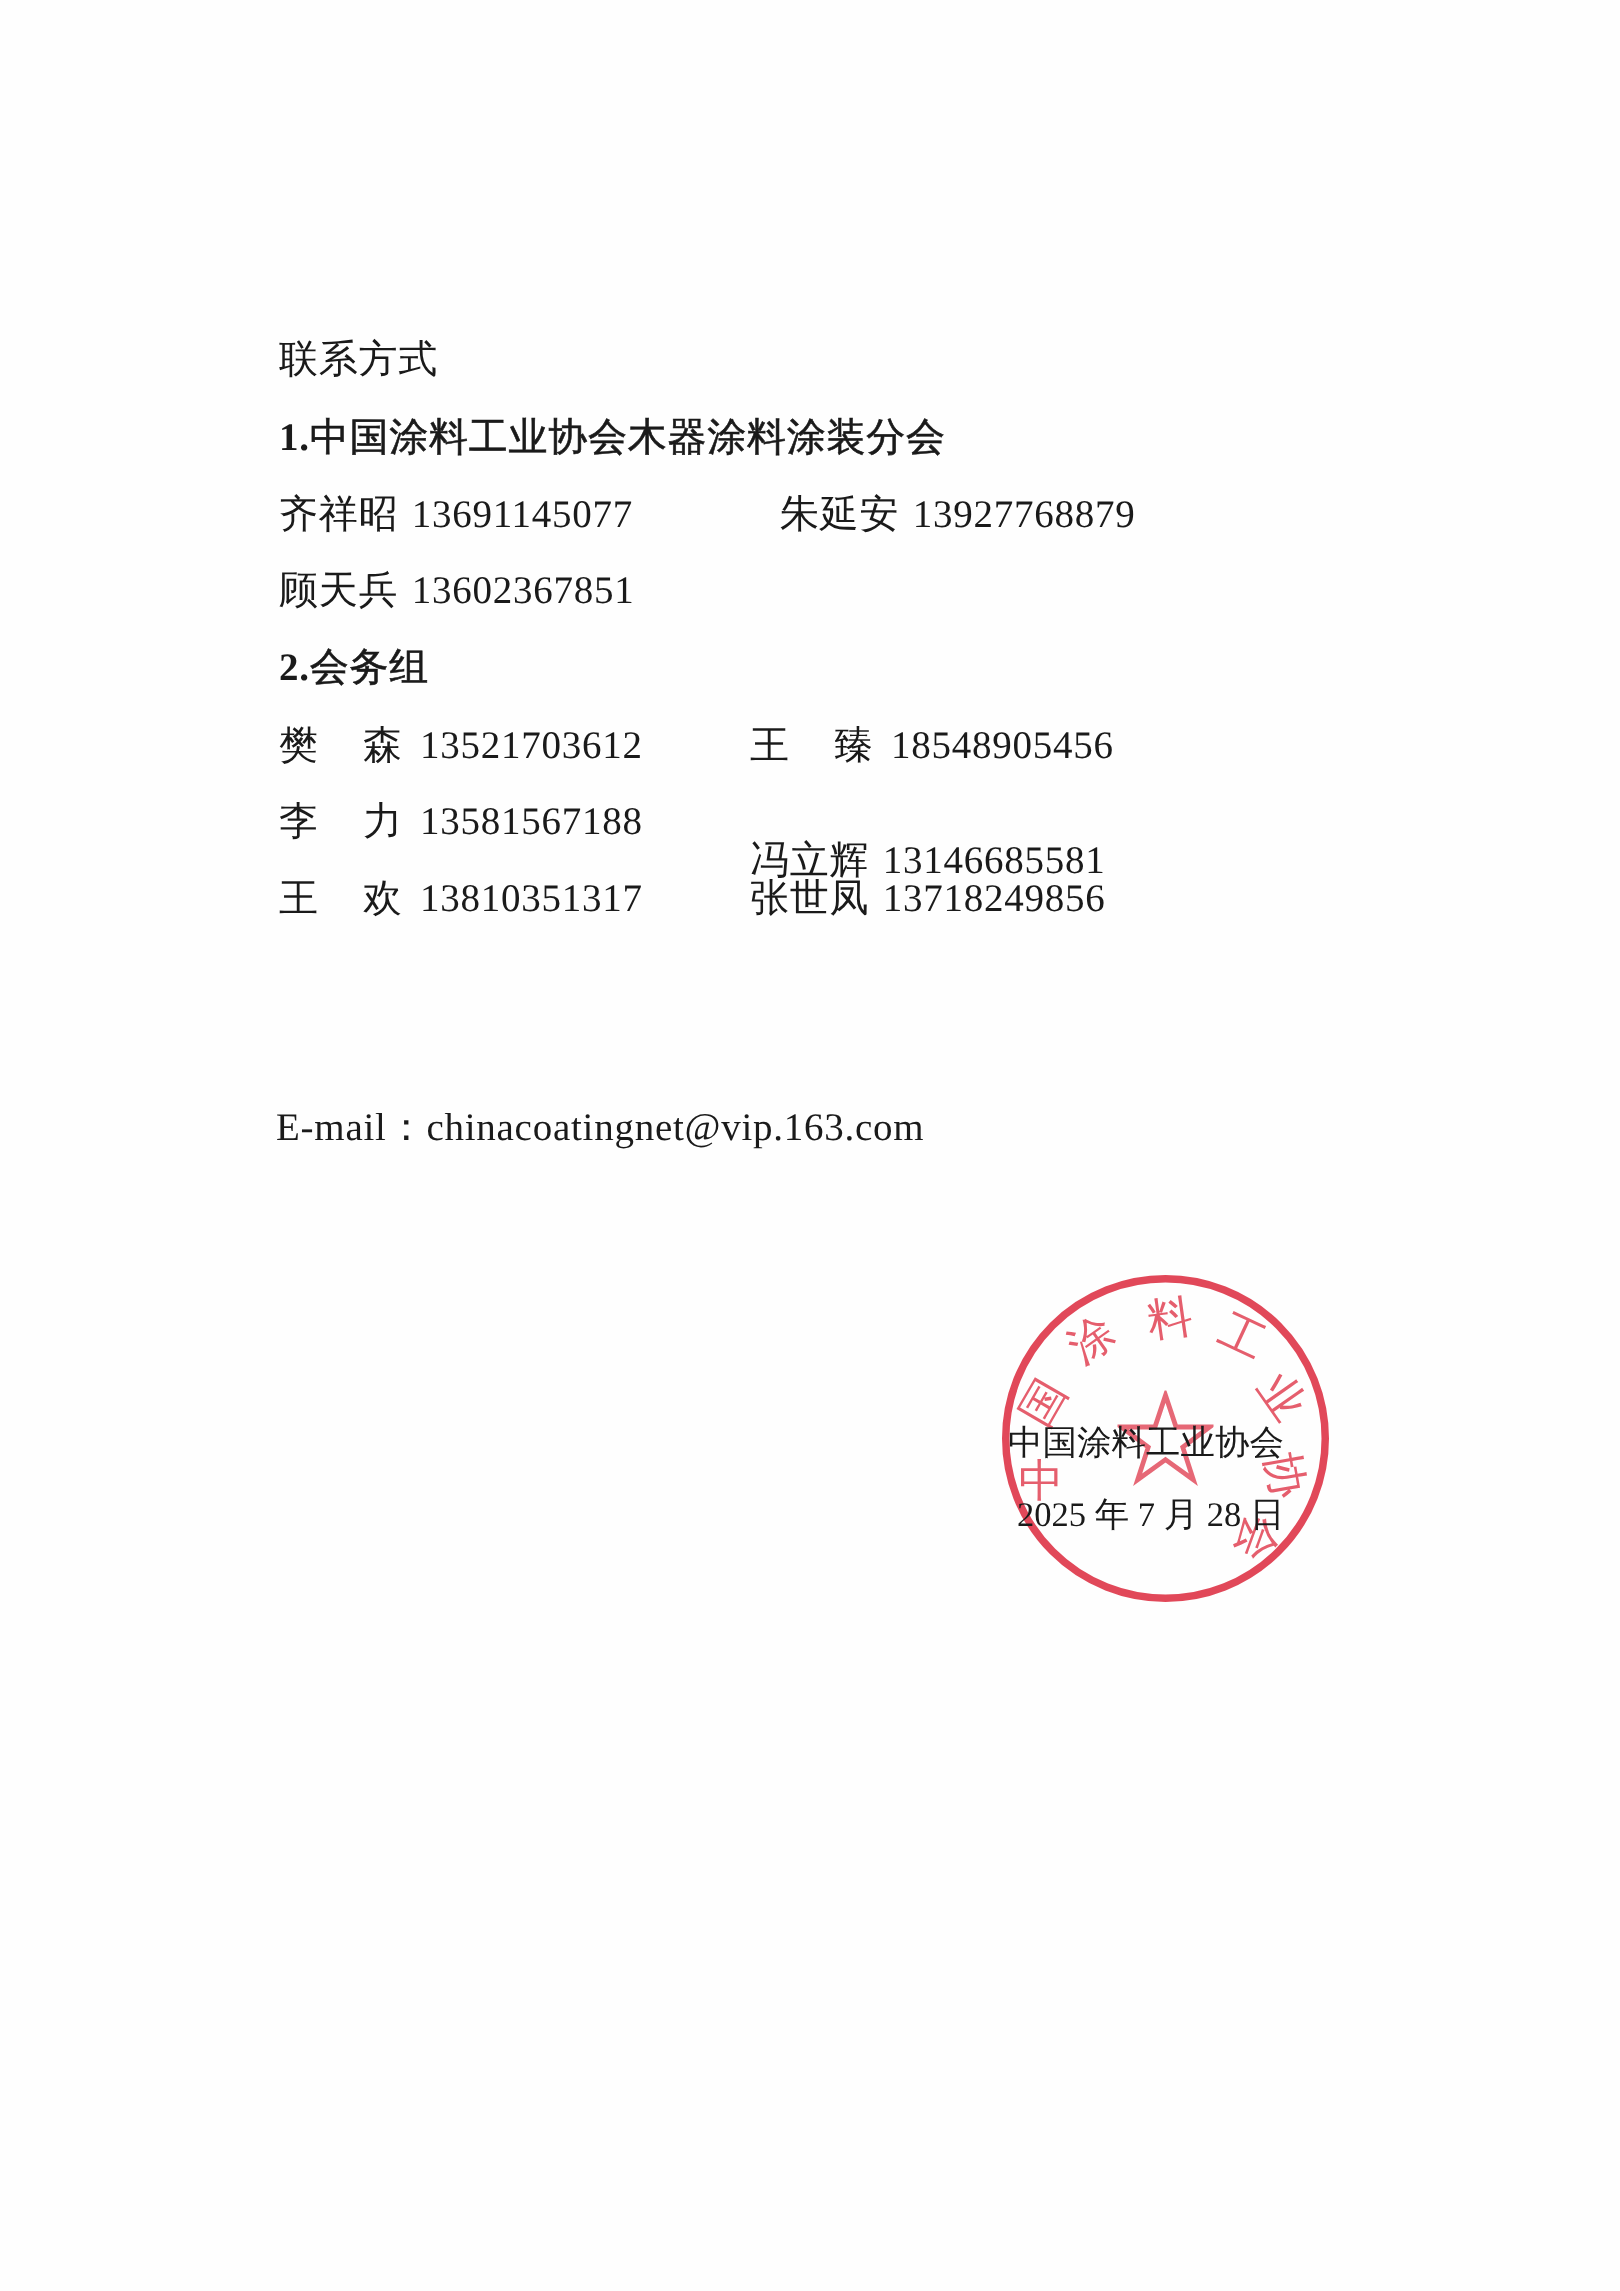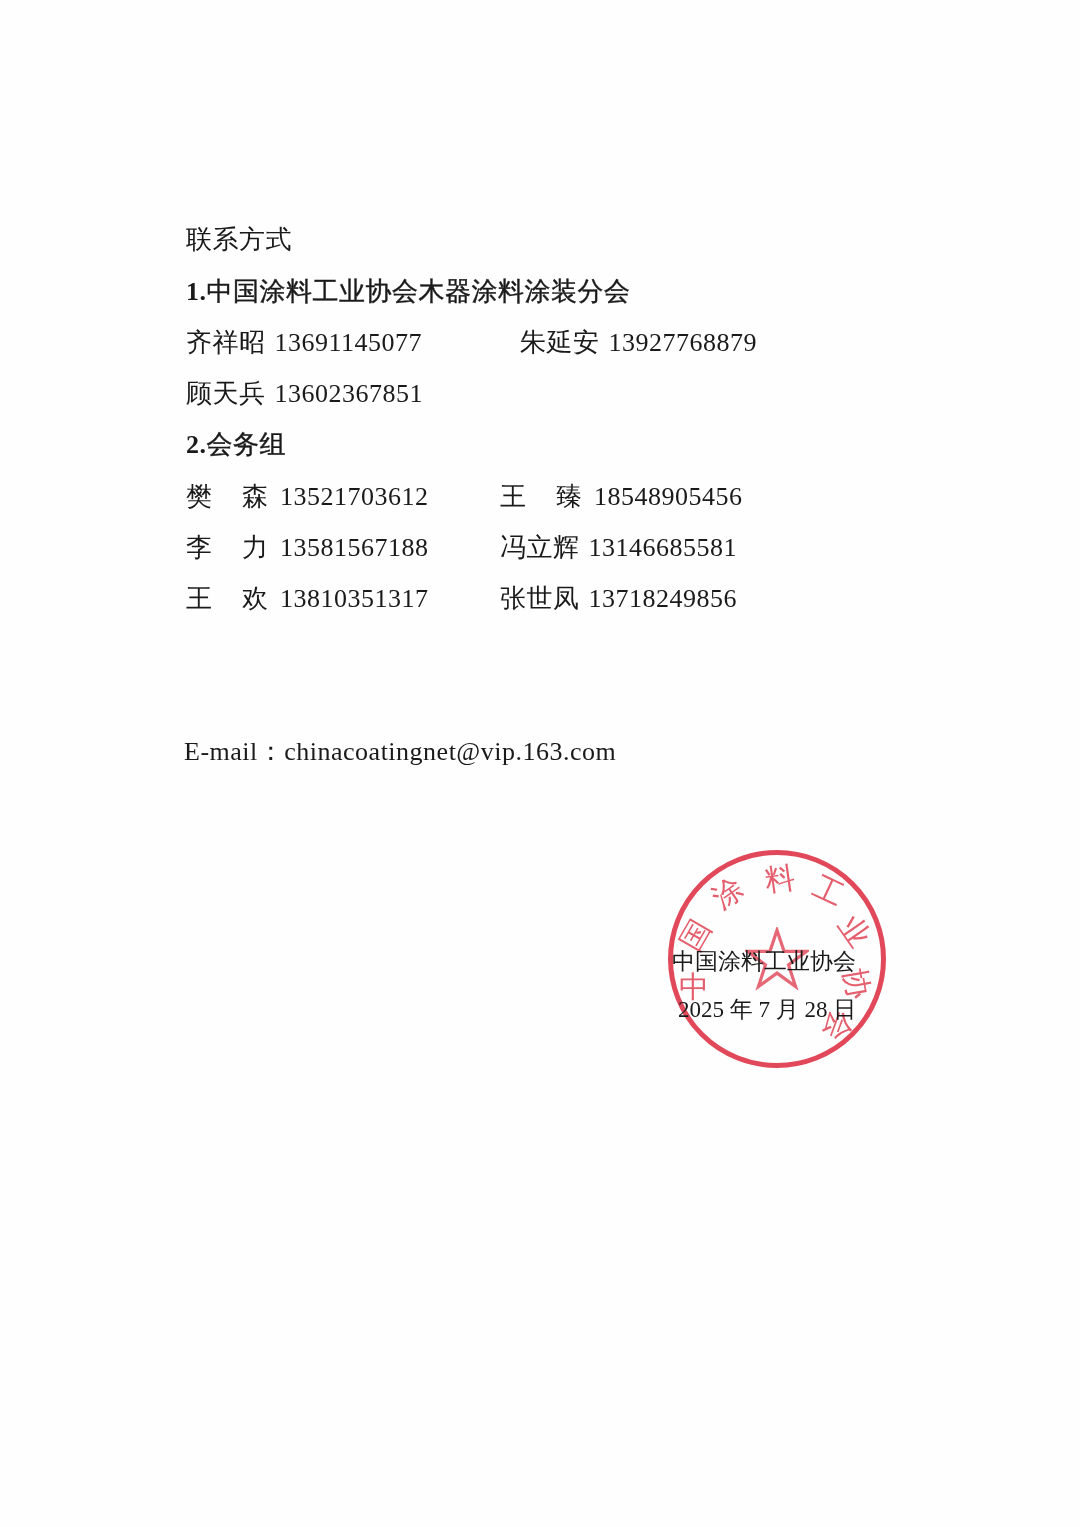--- a/index.html
+++ b/index.html
@@ -103,21 +103,21 @@
   <div class="line" style="top:479px;">
     <span class="spaced-name"><span class="c1">樊</span><span>森</span></span><span class="phone">13521703612</span>
   </div>
   <div class="line" style="top:479px; left:500px;">
     <span class="spaced-name"><span class="c1">王</span><span>臻</span></span><span class="phone">18548905456</span>
   </div>
 
   <div class="line" style="top:530px;">
     <span class="spaced-name"><span class="c1">李</span><span>力</span></span><span class="phone">13581567188</span>
   </div>
-  <div class="line" style="top:530px; left:500px;">
+  <div class="line" style="top:556px; left:500px;">
     <span>冯立辉</span>
     <span class="phone">13146685581</span>
   </div>
 
   <div class="line" style="top:581px;">
     <span class="spaced-name"><span class="c1">王</span><span>欢</span></span><span class="phone">13810351317</span>
   </div>
   <div class="line" style="top:581px; left:500px;">
     <span>张世凤</span>
     <span class="phone">13718249856</span>

